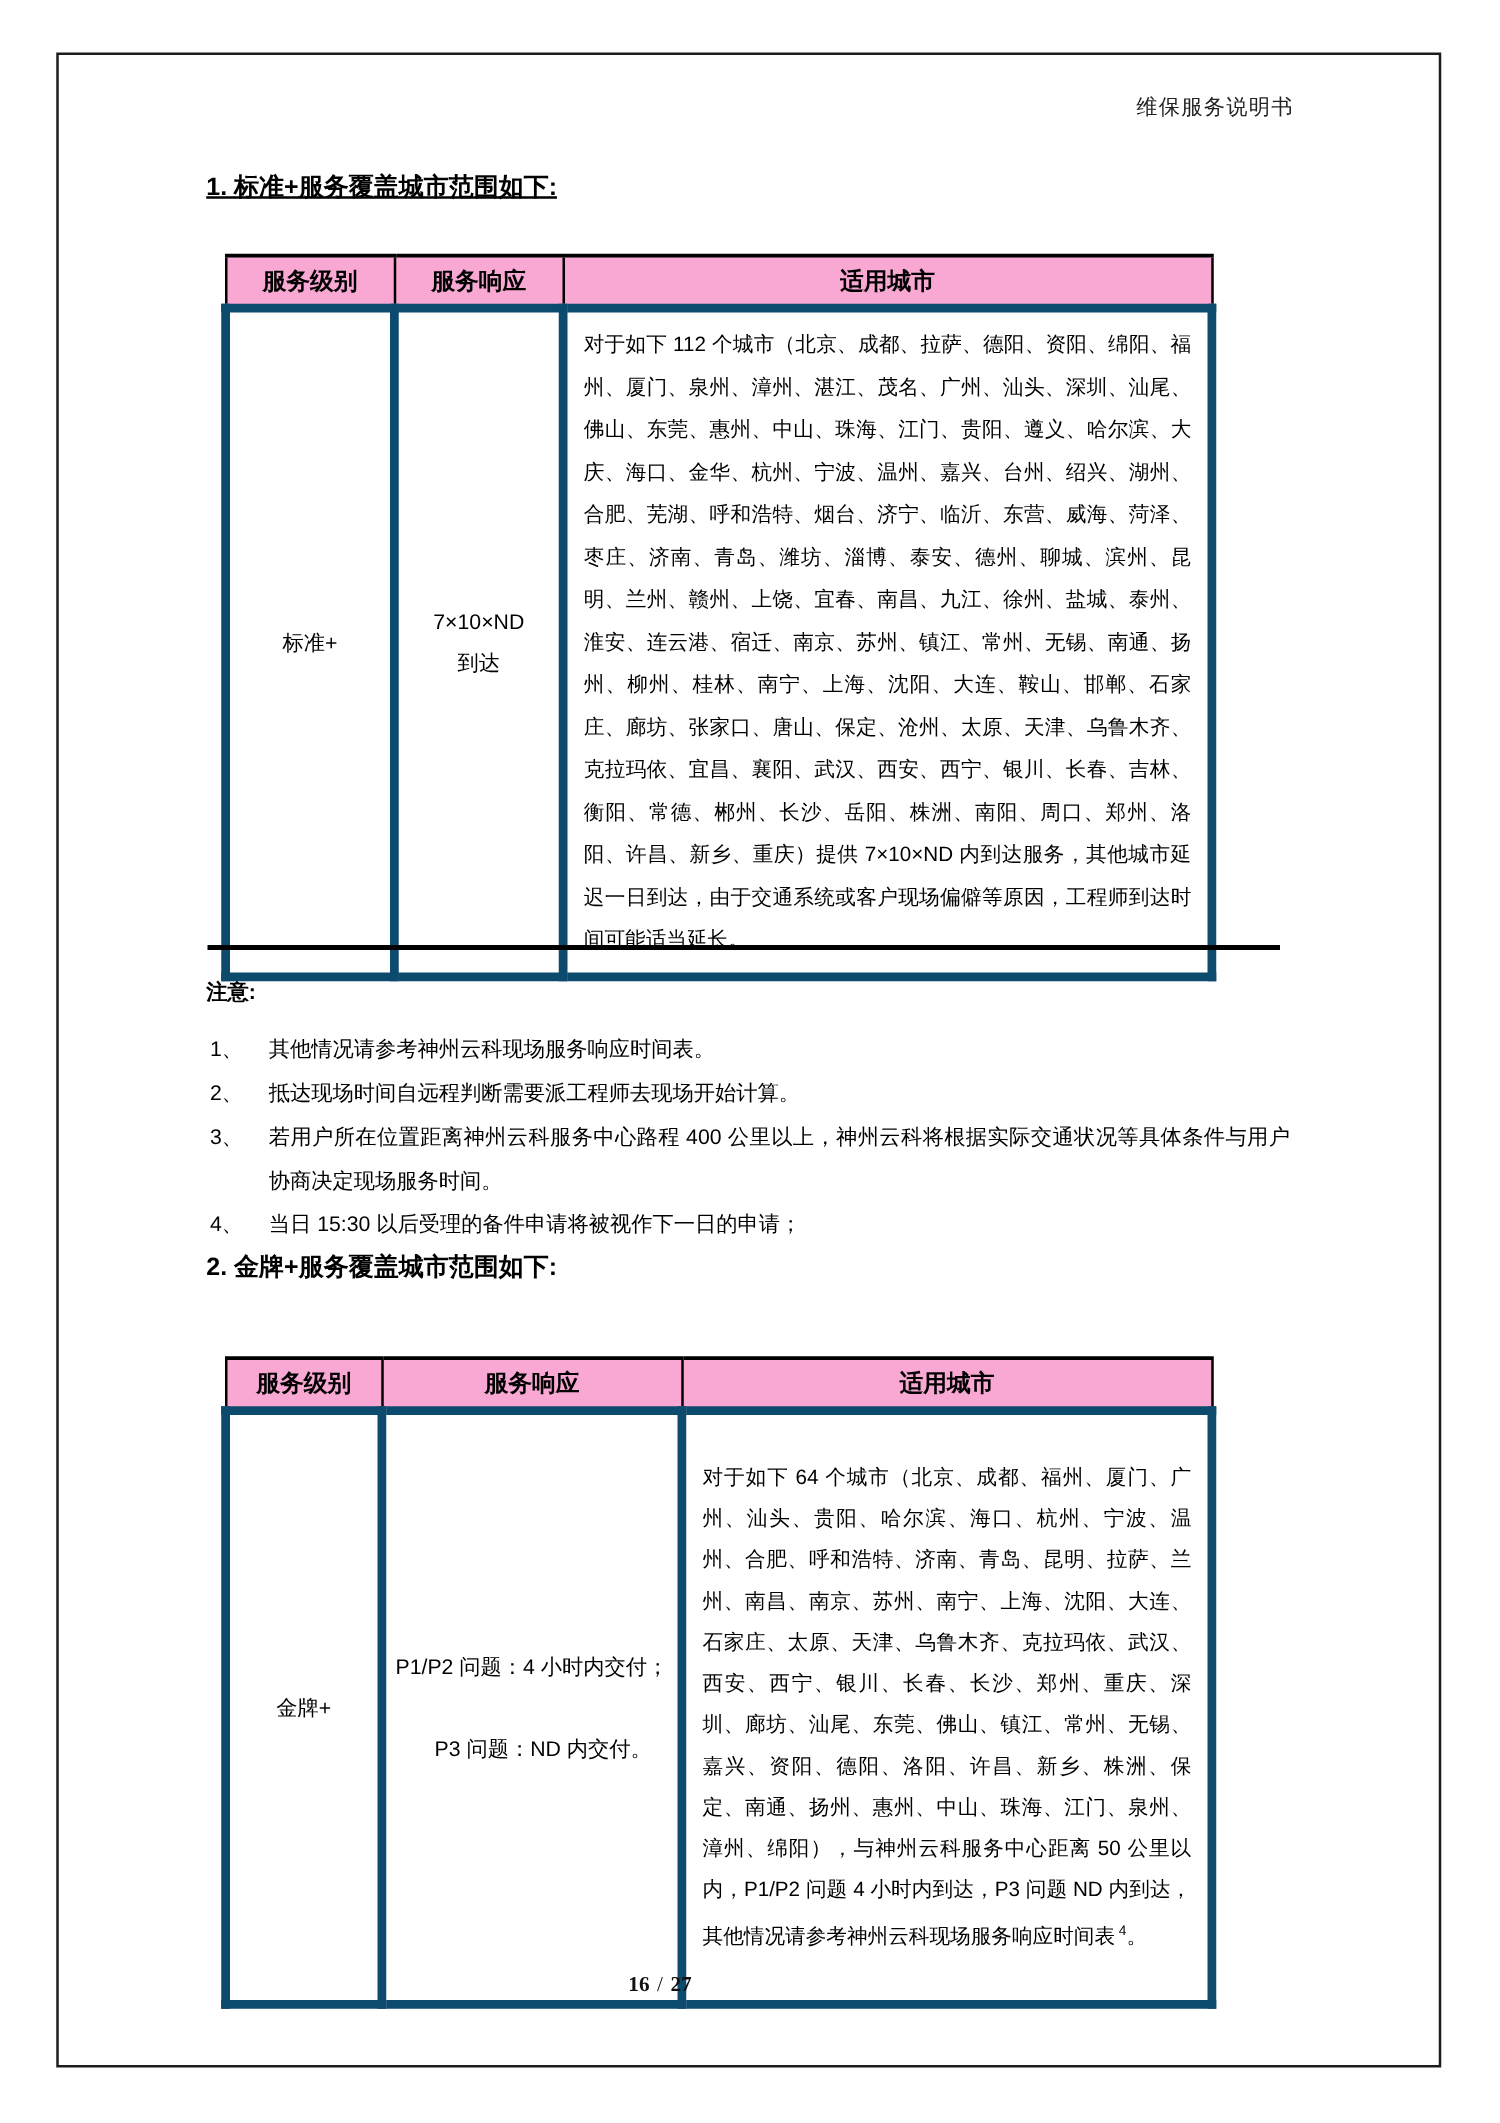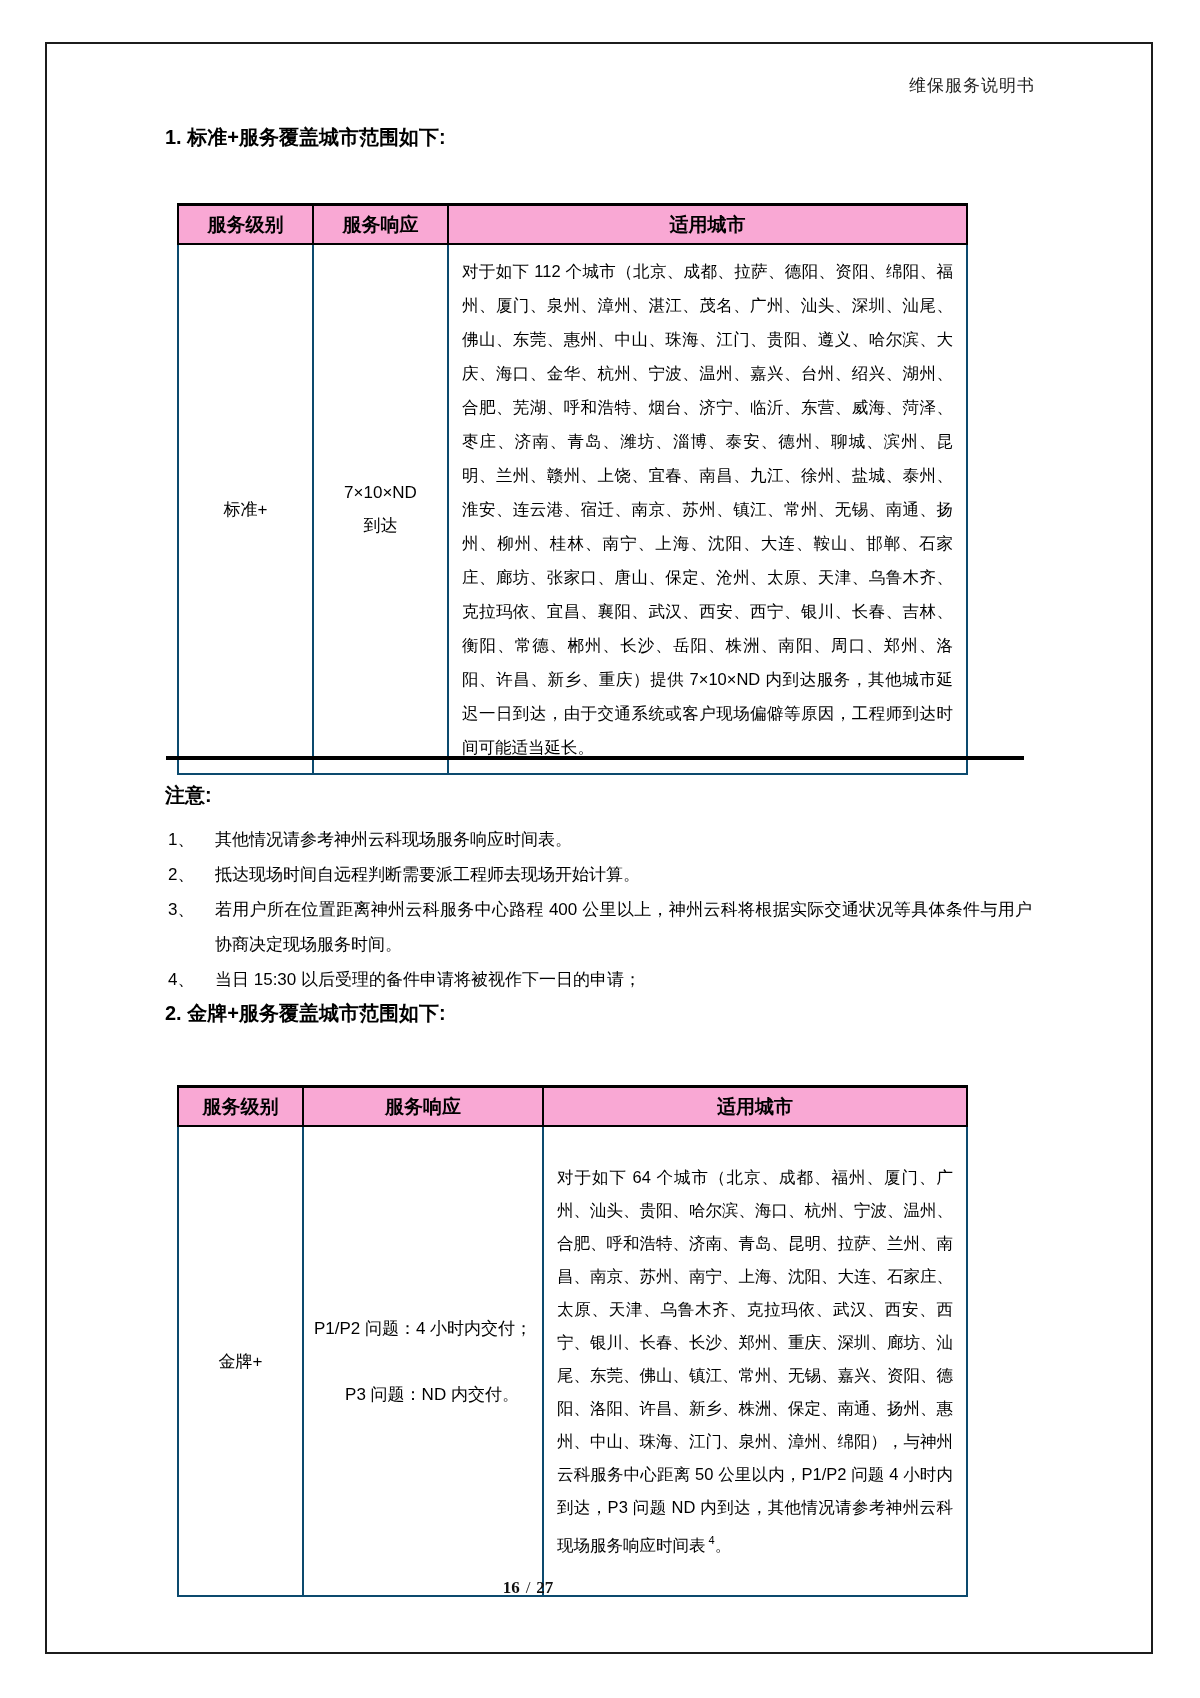--- a/index.html
+++ b/index.html
@@ -31,21 +31,21 @@
     font-size: 17px;
     color: #222;
     letter-spacing: 1px;
   }
   .sec-title {
     position: absolute;
     left: 165px;
     font-size: 20px;
     font-weight: 700;
   }
-  .sec1-title { top: 124px; }
+  .sec1-title { top: 136px; text-decoration: underline; }
   .sec2-title { top: 1000px; }
 
   table.svc-table {
     position: absolute;
     left: 177px;
     border-collapse: collapse;
     table-layout: fixed;
     width: 783px;
   }
   .table1 { top: 203px; }
@@ -56,21 +56,21 @@
     border: 2px solid #000;
     border-top: 3px solid #000;
     font-size: 19px;
     font-weight: 700;
     height: 37px;
     padding: 0;
     text-align: center;
     vertical-align: middle;
   }
   table.svc-table td {
-    border: 2px solid #0c4a6e;
+    border: 7px solid #0c4a6e;
     vertical-align: middle;
     padding: 0;
     font-size: 17px;
   }
   .table1 td { height: 492px; }
   .table2 td { height: 468px; border-radius: 13px; }
 
   .t1c1 { width: 133px; }
   .t1c2 { width: 133px; }
   .t1c3 { width: 517px; }
@@ -96,21 +96,21 @@
     left: 166px;
     top: 756px;
     width: 858px;
     height: 4px;
     background: #000;
   }
   .notes-label {
     position: absolute;
     left: 165px;
     top: 782px;
-    font-size: 20px;
+    font-size: 17px;
     font-weight: 700;
   }
   .notes-list {
     position: absolute;
     left: 168px;
     top: 822px;
     width: 864px;
   }
   .note-item {
     display: flex;

